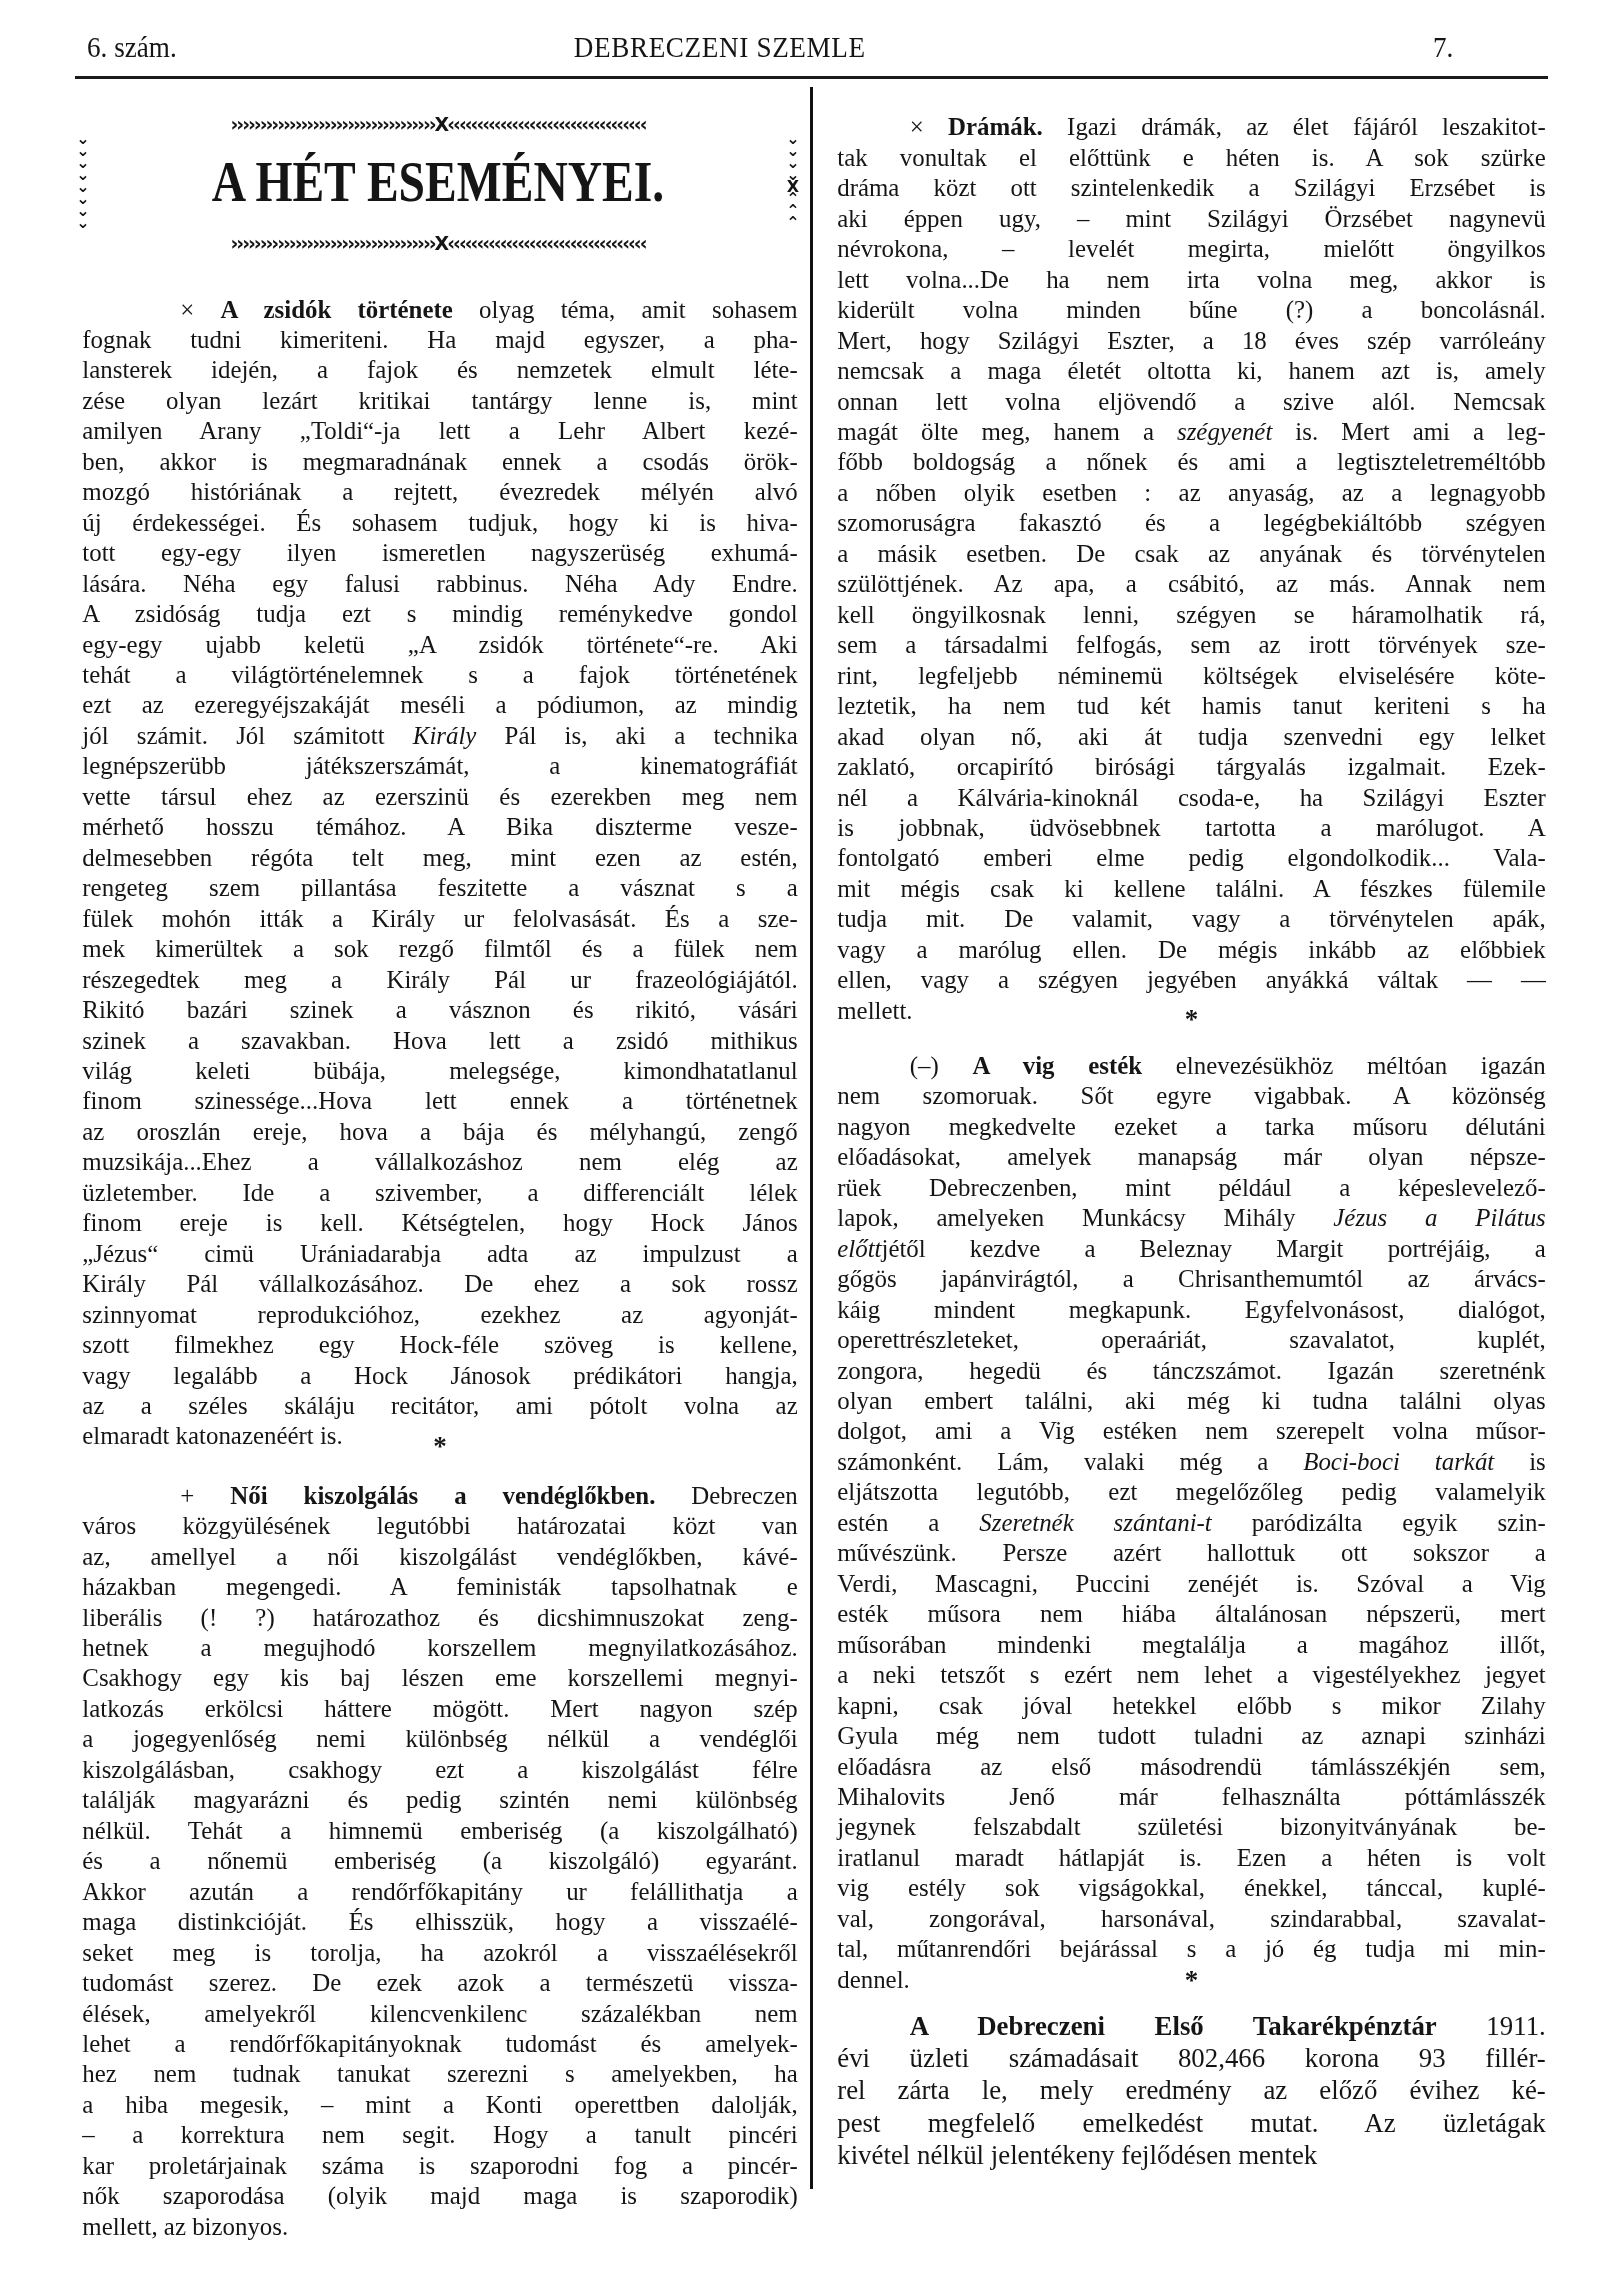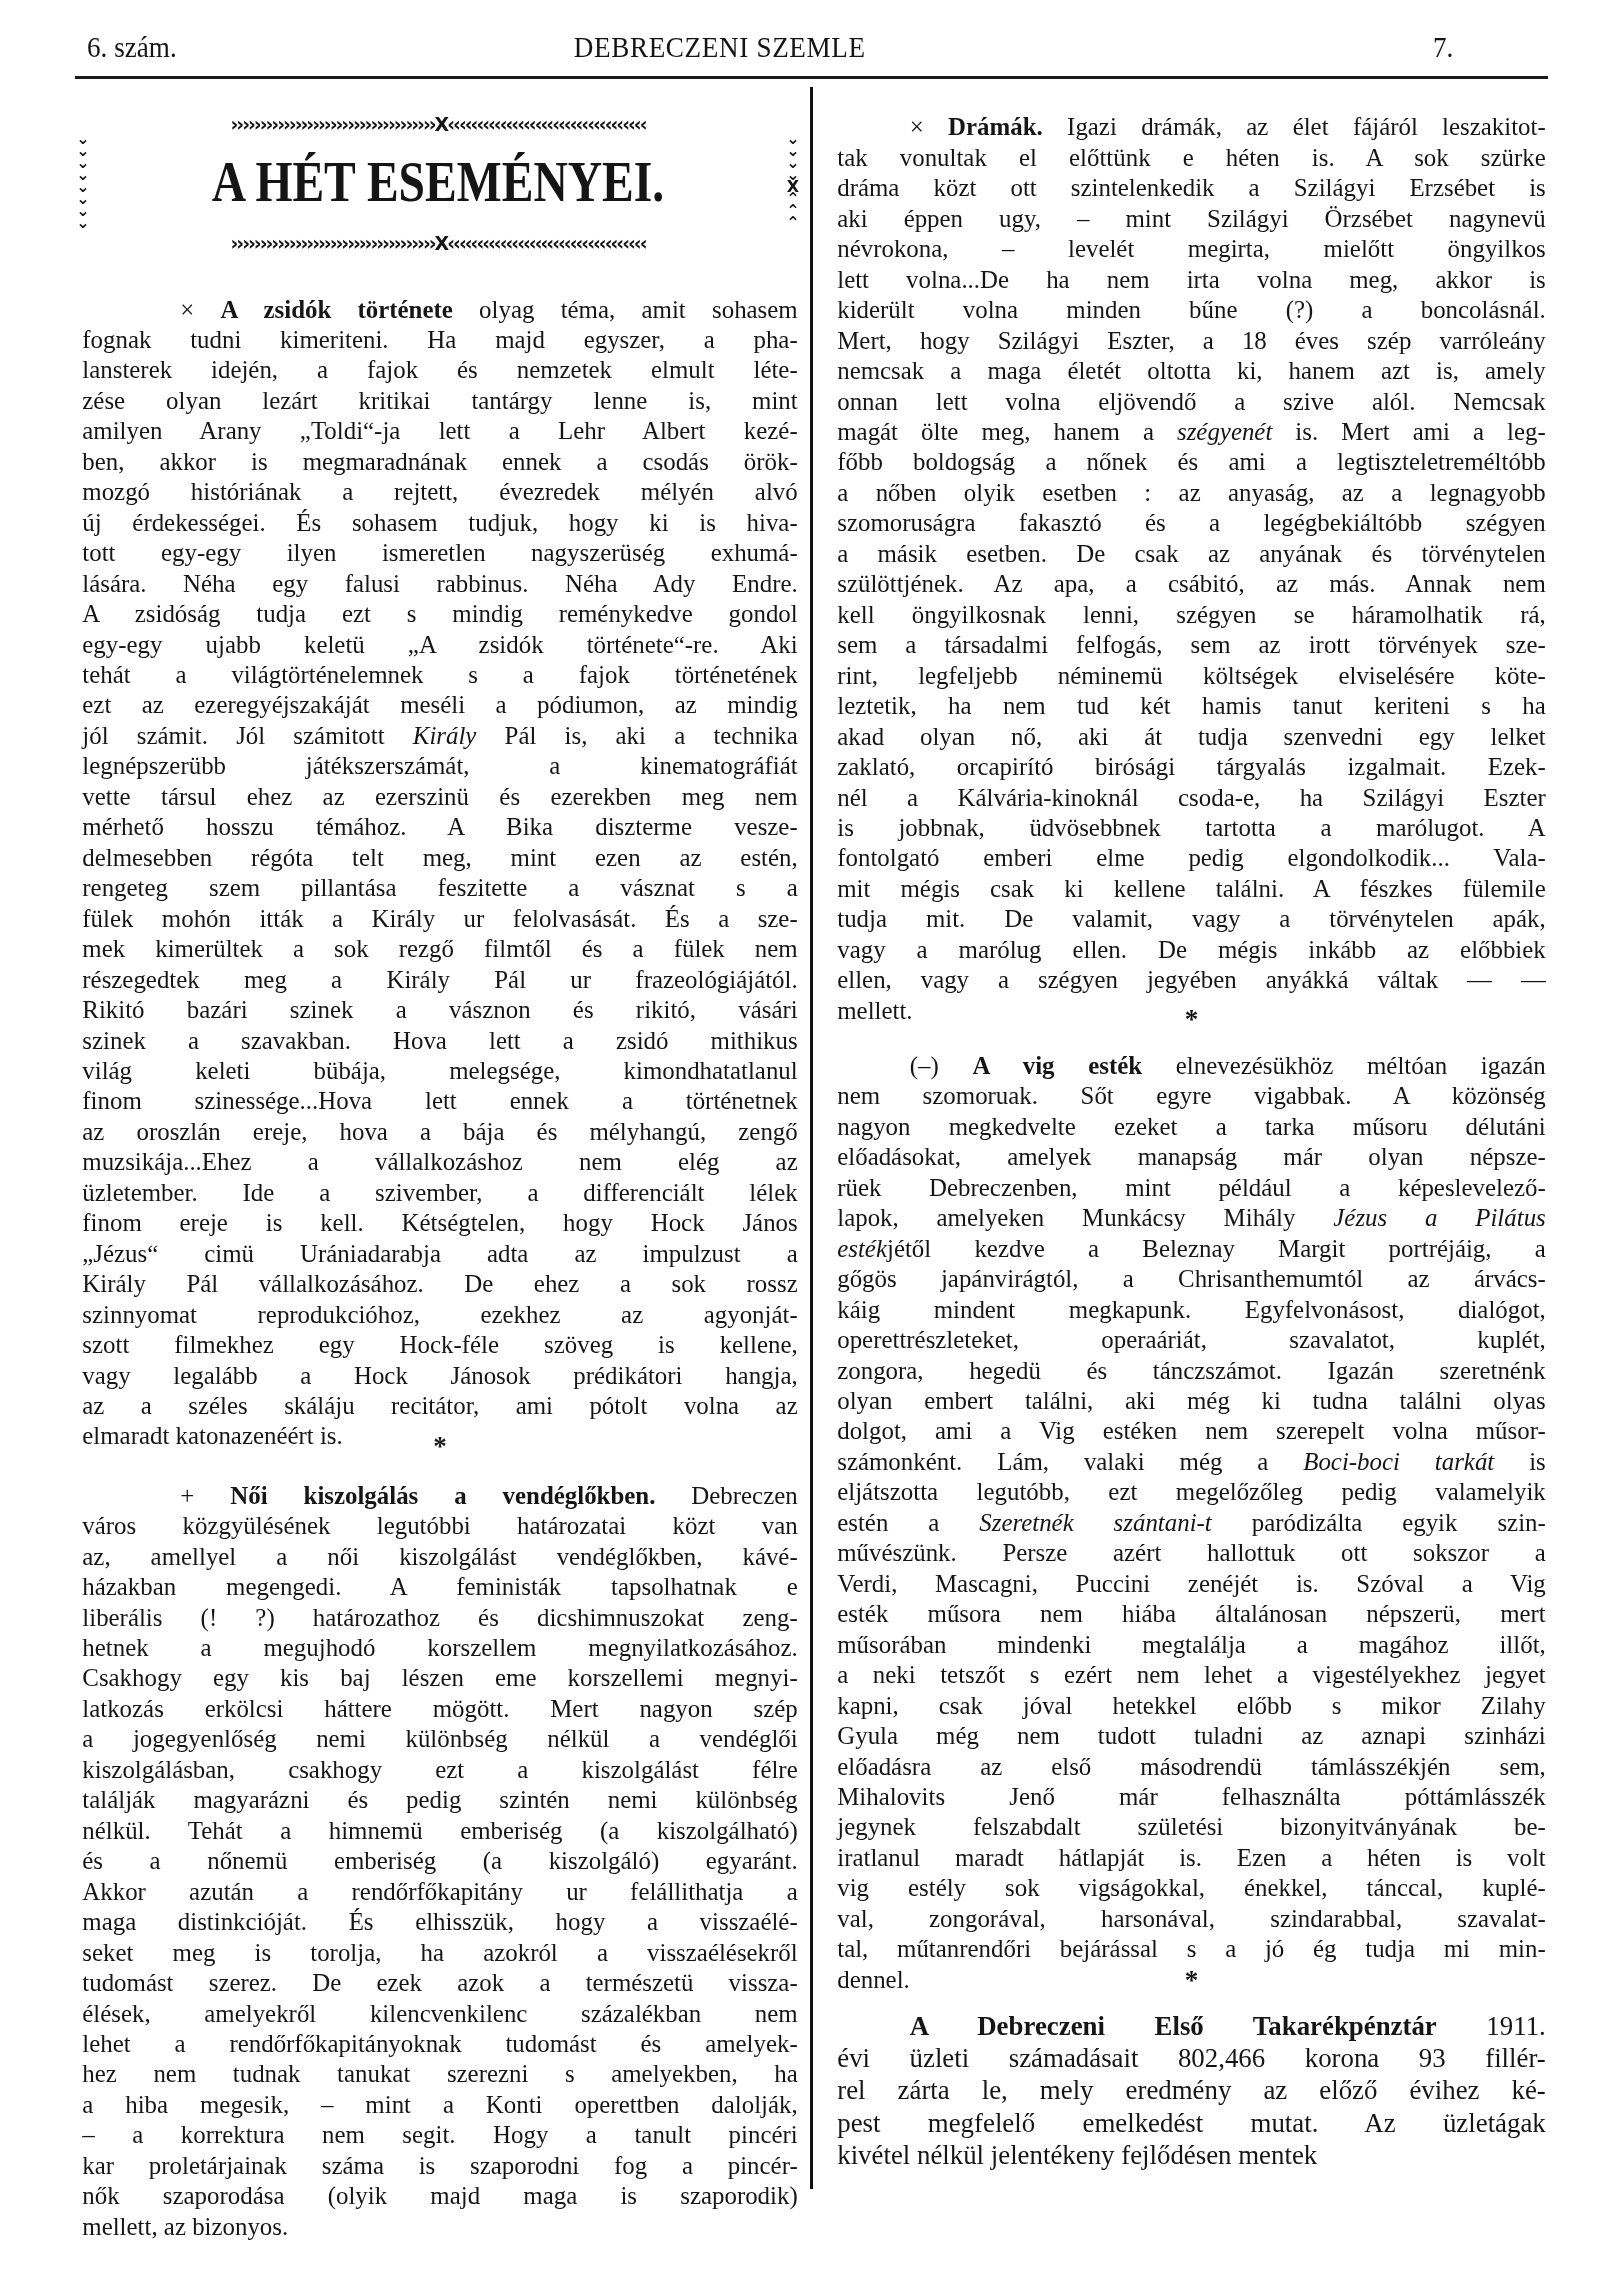--- a/index.html
+++ b/index.html
@@ -195,21 +195,21 @@
       <div class="line last" style="top: 996px;">mellett.</div>
     </div>
   <div class="asterisk" style="top:1004px;">*</div>
   <div id="art4">
       <div class="line" style="top: 1051px; padding-left: 74px; box-sizing: border-box;"><span>(–) </span><b>A vig esték</b> elnevezésükhöz méltóan igazán</div>
       <div class="line" style="top: 1081px;">nem szomoruak. Sőt egyre vigabbak. A közönség</div>
       <div class="line" style="top: 1112px;">nagyon megkedvelte ezeket a tarka műsoru délutáni</div>
       <div class="line" style="top: 1142px;">előadásokat, amelyek manapság már olyan népsze-</div>
       <div class="line" style="top: 1173px;">rüek Debreczenben, mint például a képeslevelező-</div>
       <div class="line" style="top: 1203px;">lapok, amelyeken Munkácsy Mihály <i>Jézus a Pilátus</i></div>
-      <div class="line" style="top: 1234px;"><i>esték</i>jétől kezdve a Beleznay Margit portréjáig, a</div>
+      <div class="line" style="top: 1234px;"><i>előtt</i>jétől kezdve a Beleznay Margit portréjáig, a</div>
       <div class="line" style="top: 1264px;">gőgös japánvirágtól, a Chrisanthemumtól az árvács-</div>
       <div class="line" style="top: 1295px;">káig mindent megkapunk. Egyfelvonásost, dialógot,</div>
       <div class="line" style="top: 1325px;">operettrészleteket, operaáriát, szavalatot, kuplét,</div>
       <div class="line" style="top: 1356px;">zongora, hegedü és tánczszámot. Igazán szeretnénk</div>
       <div class="line" style="top: 1386px;">olyan embert találni, aki még ki tudna találni olyas</div>
       <div class="line" style="top: 1416px;">dolgot, ami a Vig estéken nem szerepelt volna műsor-</div>
       <div class="line" style="top: 1447px;">számonként. Lám, valaki még a <i>Boci-boci tarkát</i> is</div>
       <div class="line" style="top: 1477px;">eljátszotta legutóbb, ezt megelőzőleg pedig valamelyik</div>
       <div class="line" style="top: 1508px;">estén a <i>Szeretnék szántani-t</i> paródizálta egyik szin-</div>
       <div class="line" style="top: 1538px;">művészünk. Persze azért hallottuk ott sokszor a</div>

